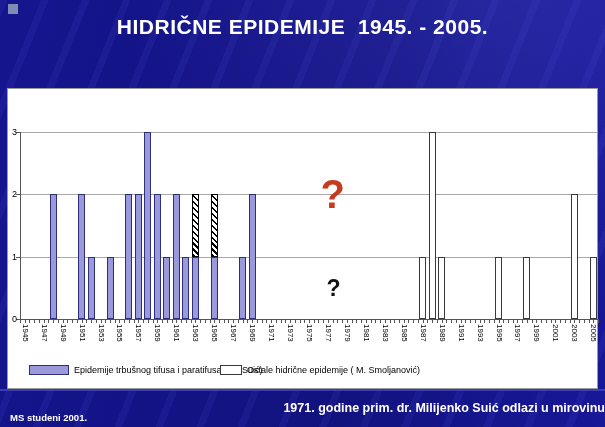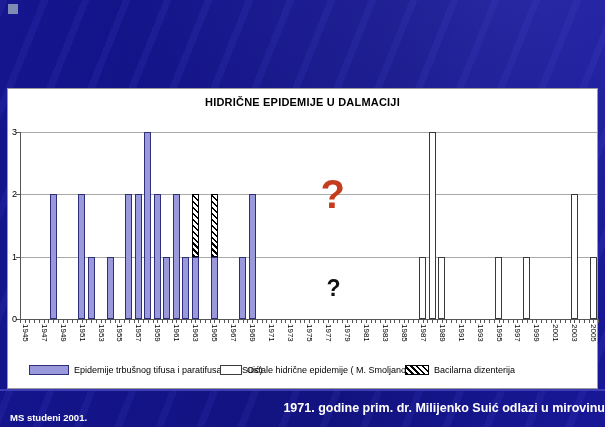--- a/index.html
+++ b/index.html
@@ -54,23 +54,23 @@
     position:absolute;left:0;top:10px;width:100%;text-align:right;
     color:#fff;font-weight:bold;font-size:12.5px;
   }
   .footer-credit{position:absolute;left:10px;top:21px;color:#fff;font-weight:bold;font-size:9.5px;}
 </style>
 </head>
 <body>
 
 <div class="slide">
   <div class="corner-square"></div>
+  <div class="slide-title">HIDRIČNE EPIDEMIJE  1945. - 2005.</div>
 
   <div class="chart-panel">
-    <div class="chart-title">HIDRIČNE EPIDEMIJE U DALMACIJI</div>
     <div id="plot">
         <div class="gridline" style="left: 12px; width: 578px; top: 167.667px;"></div>
         <div class="gridline" style="left: 12px; width: 578px; top: 105.333px;"></div>
         <div class="gridline" style="left: 12px; width: 578px; top: 43px;"></div>
         <div class="bar tifus" style="left: 41.6639px; width: 7px; top: 105.333px; height: 124.667px;"></div>
         <div class="bar tifus" style="left: 70.0902px; width: 7px; top: 105.333px; height: 124.667px;"></div>
         <div class="bar tifus" style="left: 79.5656px; width: 7px; top: 167.667px; height: 62.3333px;"></div>
         <div class="bar tifus" style="left: 98.5164px; width: 7px; top: 167.667px; height: 62.3333px;"></div>
         <div class="bar tifus" style="left: 117.467px; width: 7px; top: 105.333px; height: 124.667px;"></div>
         <div class="bar tifus" style="left: 126.943px; width: 7px; top: 105.333px; height: 124.667px;"></div>
@@ -261,24 +261,20 @@
       </div>
     <div class="legend" id="legend">
         <div class="legend-item" style="left: 21px;">
           <span class="legend-swatch tifus"></span>
           <span class="legend-label">Epidemije trbušnog tifusa i paratifusa ( M. Suić)</span>
         </div>
         <div class="legend-item" style="left: 212px;">
           <span class="legend-swatch ostale"></span>
           <span class="legend-label">Ostale hidrične epidemije ( M. Smoljanović)</span>
         </div>
-        <div class="legend-item" style="left: 397px;">
-          <span class="legend-swatch dizenterija"></span>
-          <span class="legend-label">Bacilarna dizenterija</span>
-        </div>
       </div>
   </div>
 
   <div class="footer">
     <div class="footer-note">1971. godine prim. dr. Milijenko Suić odlazi u mirovinu</div>
     <div class="footer-credit">MS studeni 2001.</div>
   </div>
 </div>
 
 </body></html>

